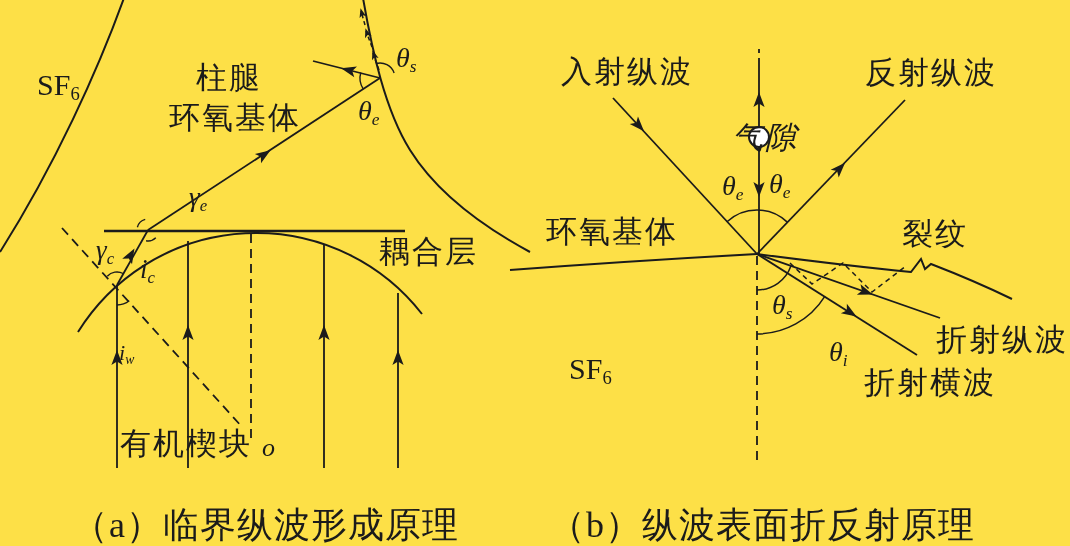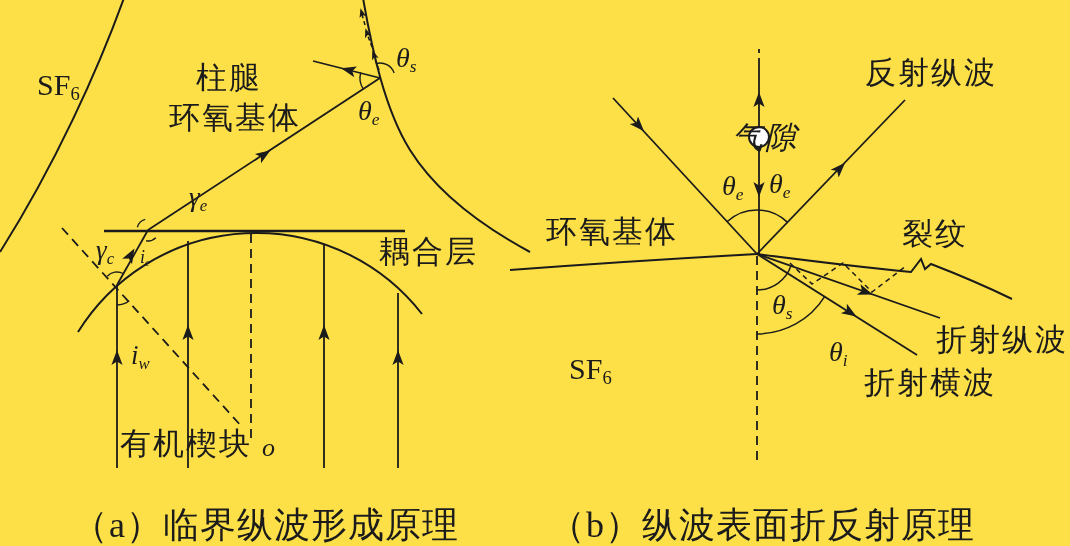--- a/index.html
+++ b/index.html
@@ -110,23 +110,24 @@
   <span class="lbl serif-lab" style="left:37px;top:70px;"><span>SF</span><span class="sub">6</span></span>
   <span class="lbl cn" style="left:196px;top:62px;">柱腿</span>
   <span class="lbl cn" style="left:169px;top:102px;">环氧基体</span>
   <span class="lbl cn" style="left:379px;top:236px;">耦合层</span>
   <span class="lbl cn" style="left:120px;top:428px;">有机楔块</span>
   <span class="lbl it" style="left:262px;top:435px;font-size:26px;">o</span>
   <span class="lbl it" style="left:396px;top:44px;font-size:28px;"><span>θ</span><span class="sub">s</span></span>
   <span class="lbl it" style="left:358px;top:97px;font-size:28px;"><span>θ</span><span class="sub">e</span></span>
   <span class="lbl it" style="left:141px;top:184px;font-size:27px;margin-left:48px;"><span>γ</span><span class="sub">e</span></span>
   <span class="lbl it" style="left:96px;top:237px;font-size:27px;"><span>γ</span><span class="sub">c</span></span>
-  <span class="lbl it" style="left:140px;top:248px;font-size:18px;"><span>i</span><span class="sub">c</span></span>
-  <span class="lbl it" style="left:131px;top:342px;font-size:27px;"><span>i</span><span class="sub">w</span></span>
+  <span class="lbl it" style="left:140px;top:256px;font-size:27px;"><span>i</span><span class="sub">c</span></span>
+  <span class="lbl it" style="left:119px;top:342px;font-size:22px;"><span>i</span><span class="sub">w</span></span>
 
+  <span class="lbl cn" style="left:561px;top:56px;">入射纵波</span>
   <span class="lbl cn" style="left:865px;top:57px;">反射纵波</span>
   <span class="lbl cn" style="left:732px;top:122px;font-style:italic;">气隙</span>
   <span class="lbl cn" style="left:546px;top:216px;">环氧基体</span>
   <span class="lbl cn" style="left:902px;top:218px;">裂纹</span>
   <span class="lbl cn" style="left:936px;top:324px;">折射纵波</span>
   <span class="lbl cn" style="left:864px;top:367px;">折射横波</span>
   <span class="lbl serif-lab" style="left:569px;top:354px;"><span>SF</span><span class="sub">6</span></span>
   <span class="lbl it" style="left:722px;top:172px;font-size:28px;"><span>θ</span><span class="sub">e</span></span>
   <span class="lbl it" style="left:769px;top:170px;font-size:28px;"><span>θ</span><span class="sub">e</span></span>
   <span class="lbl it" style="left:772px;top:291px;font-size:28px;"><span>θ</span><span class="sub">s</span></span>

